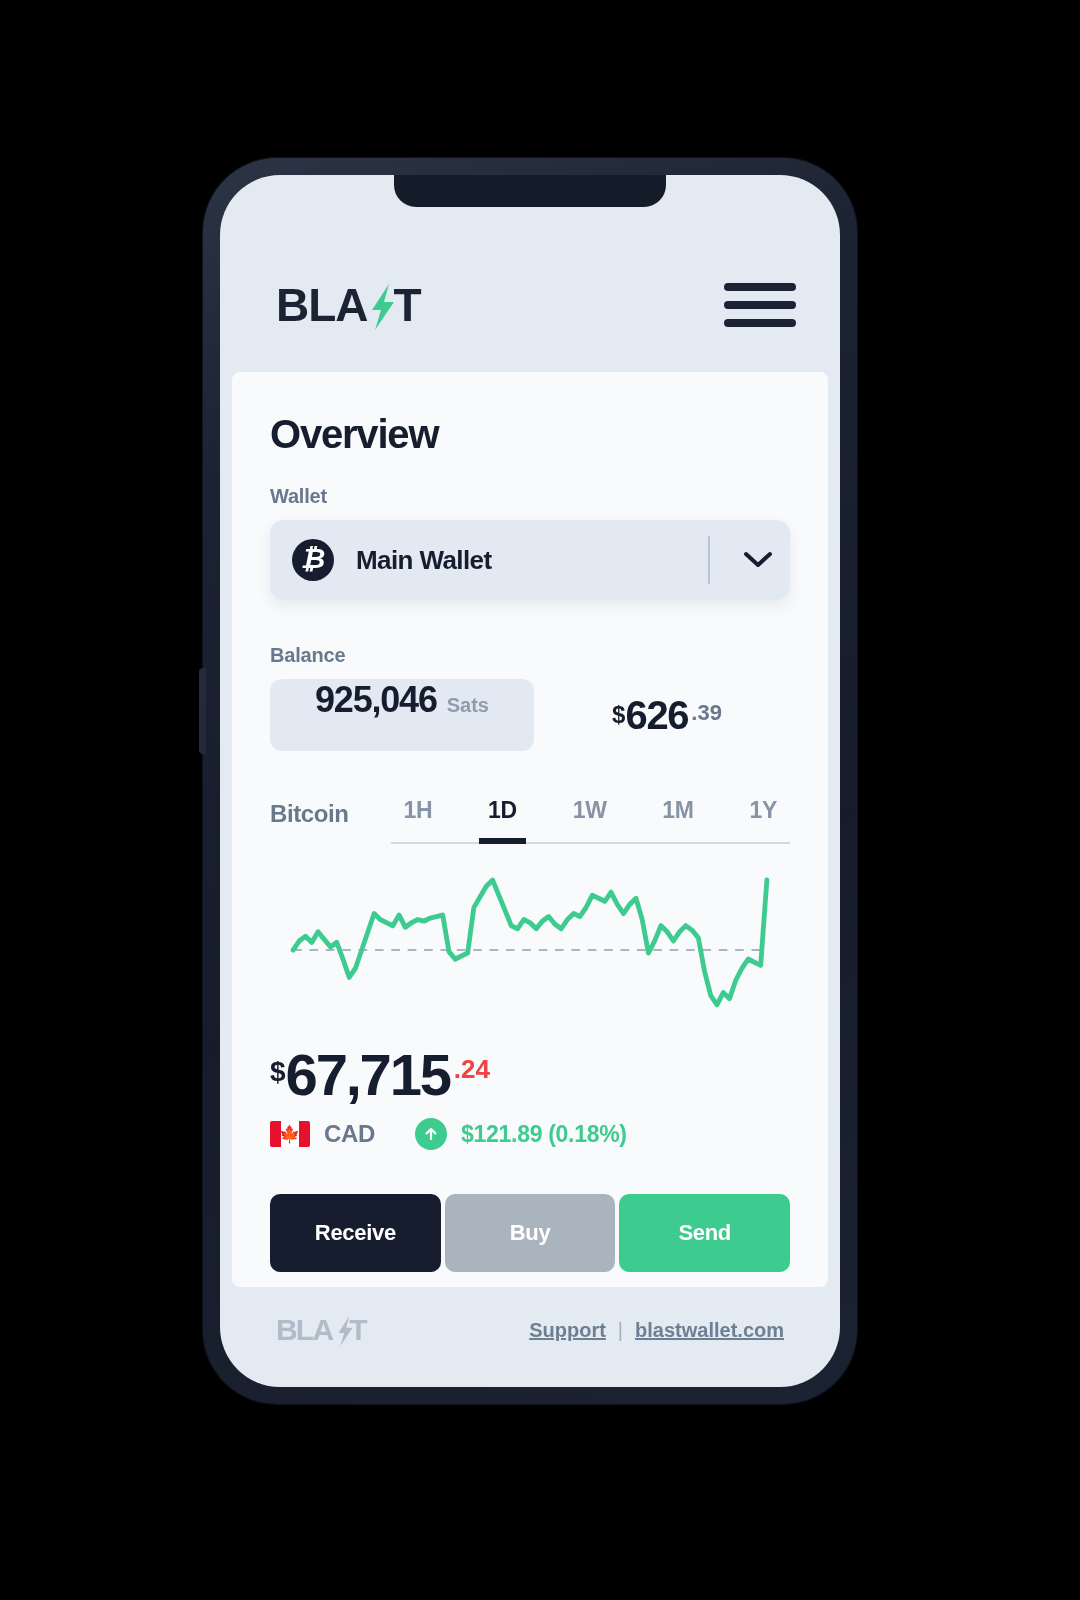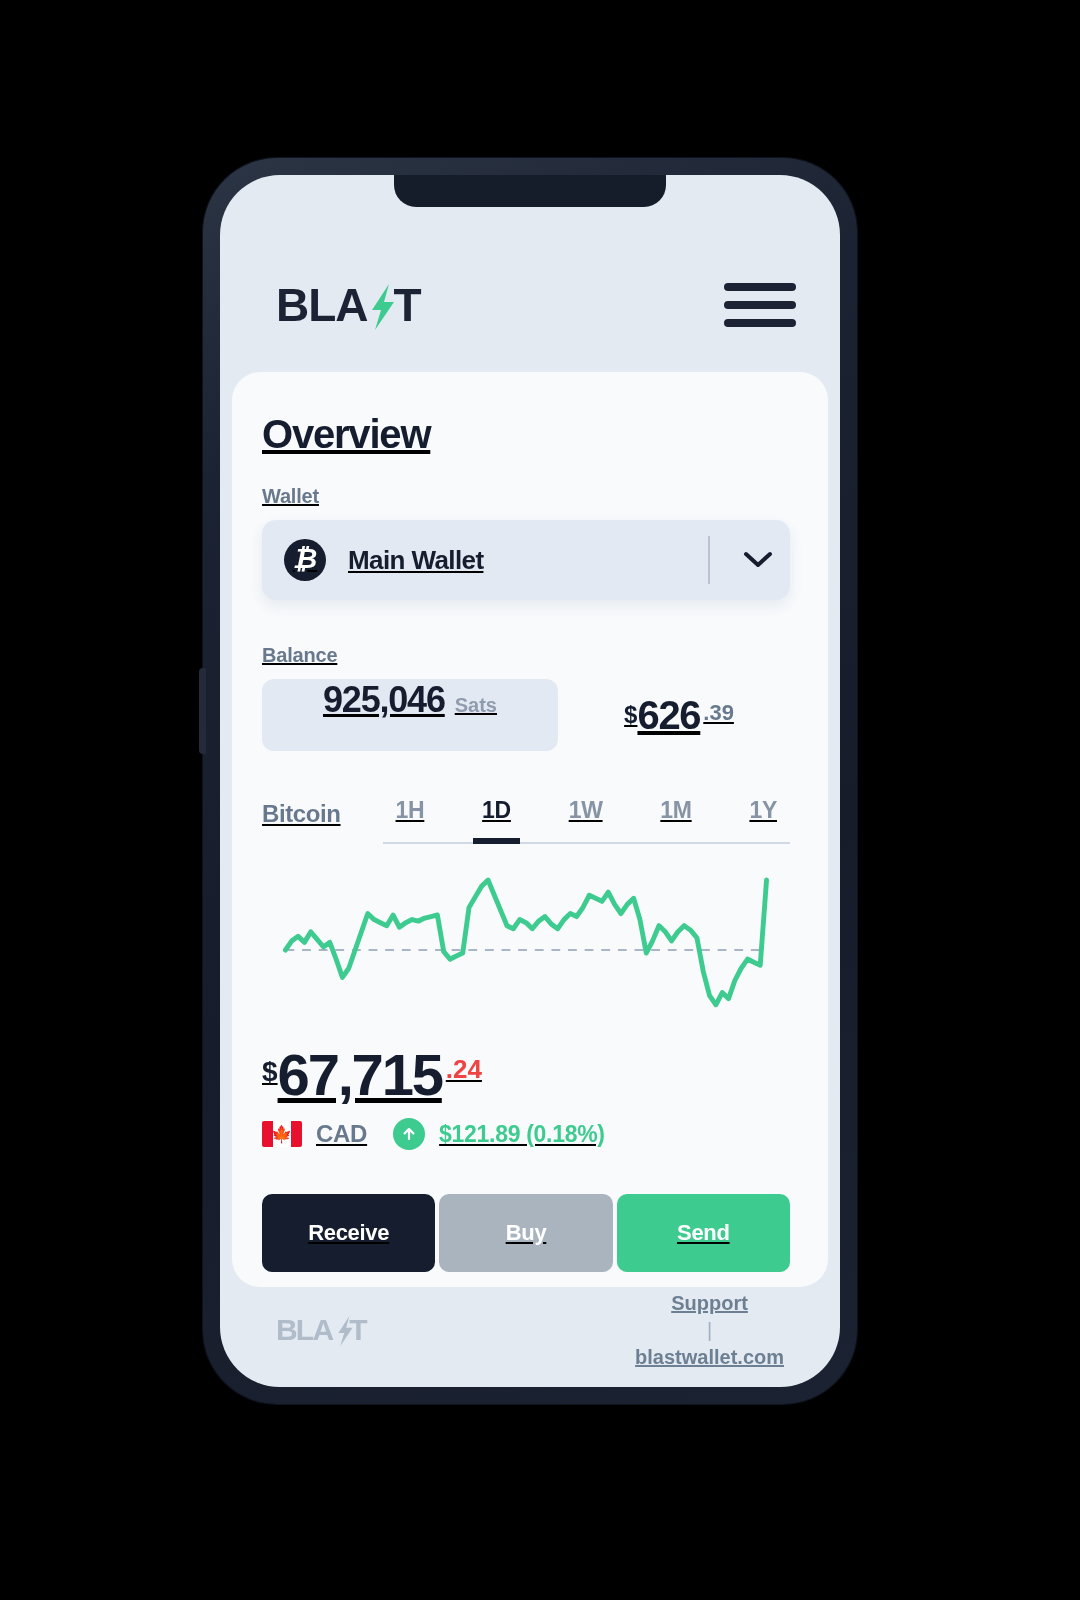--- a/index.html
+++ b/index.html
@@ -116,23 +116,22 @@
     display: block; width: 72px; height: 8px;
     background: #1b2335; border-radius: 4px;
   }
 
   
   #main-card {
     position: absolute;
     left: 12px; right: 12px;
     top: 197px; bottom: 100px;
     background: #f8fafc;
-    border-radius: 28px;
-    padding: 40px 38px 0 30px;
-    text-decoration: underline;
+    border-radius: 8px;
+    padding: 40px 38px 0 38px;
   }
 
   #page-title {
     font-size: 40px; font-weight: bold;
     color: #151d2e; letter-spacing: -1.2px;
     margin-bottom: 28px;
   }
   .field-label {
     font-size: 20px; font-weight: bold;
     color: #69798d; letter-spacing: -0.2px;
@@ -169,21 +168,21 @@
   }
   #wallet-divider { width: 2px; height: 48px; background: #b8c4d4; margin-right: 26px; }
   #wallet-chevron { width: 44px; display: flex; align-items: center; justify-content: center; }
 
   
   #balance-row {
     display: flex; align-items: center;
     margin-bottom: 46px;
   }
   #balance-sats-pill {
-    width: 296px; height: 72px;
+    width: 264px; height: 72px;
     background: #e3e9f2;
     border-radius: 12px;
     display: flex; align-items: baseline; justify-content: center;
     gap: 10px;
   }
   #balance-sats-value {
     font-size: 36px; font-weight: bold;
     color: #151d2e; letter-spacing: -1.2px;
   }
   #balance-sats-unit { font-size: 20px; font-weight: bold; color: #8f9cae; }
@@ -240,21 +239,21 @@
     content: ""; position: absolute; top: 0; width: 11px; height: 100%;
     background: #e8112d;
   }
   #flag-icon::before { left: 0; }
   #flag-icon::after { right: 0; }
   #flag-leaf {
     position: absolute; left: 50%; top: 50%;
     transform: translate(-50%,-50%);
     font-size: 17px; color: #e8112d; line-height: 1;
   }
-  #price-currency-code { font-size: 24px; font-weight: bold; color: #69798d; letter-spacing: -0.3px; margin-right: 12px; }
+  #price-currency-code { font-size: 24px; font-weight: bold; color: #69798d; letter-spacing: -0.3px; margin-right: 26px; }
   #change-arrow-badge {
     width: 32px; height: 32px; border-radius: 50%;
     background: #3ecb8f;
     display: flex; align-items: center; justify-content: center;
   }
   #price-change-text { font-size: 23px; font-weight: bold; color: #3ecb8f; letter-spacing: -0.3px; }
 
   
   #action-buttons { display: flex; gap: 4px; margin-top: 44px; }
   .action-btn {
@@ -272,21 +271,21 @@
 
   
   #app-footer {
     position: absolute;
     left: 0; right: 0; bottom: 0;
     height: 100px;
     display: flex; align-items: center;
     justify-content: space-between;
     padding: 0 56px 14px 56px;
   }
-  #footer-links { display: flex; align-items: center; gap: 4px; flex-direction: column; }
+  #footer-links { display: flex; align-items: center; gap: 12px; }
   .footer-link {
     font-size: 20px; font-weight: bold;
     color: #6d7f92;
     text-decoration: underline;
     cursor: pointer;
   }
   #footer-sep { font-size: 20px; color: #9fb0c2; }
 </style>
 </head>
 <body>

